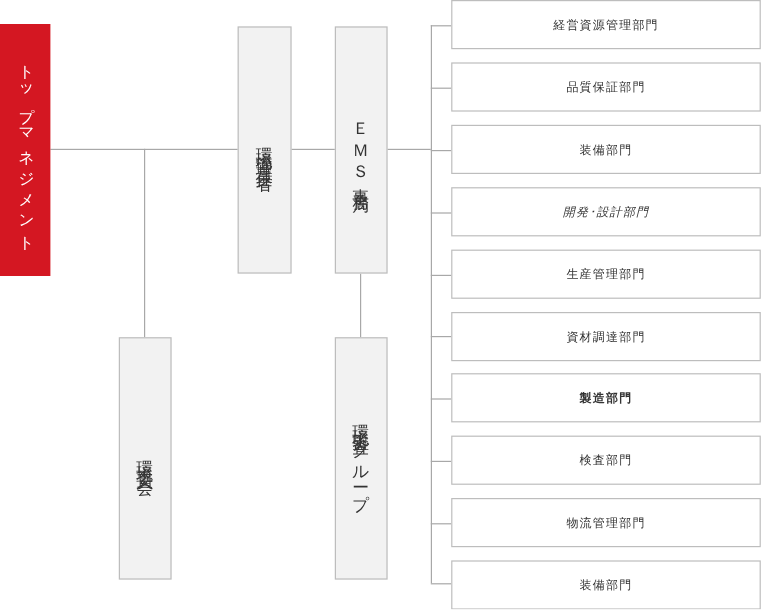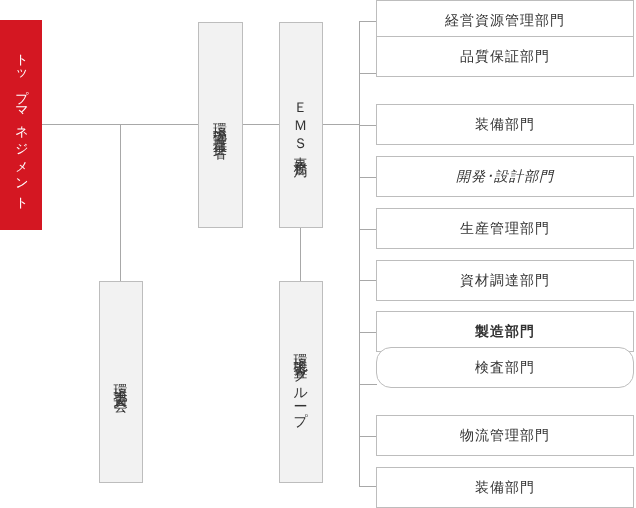--- a/index.html
+++ b/index.html
@@ -82,21 +82,21 @@
     position: absolute;
     left: 376px;
     width: 258px;
     height: 41px;
     background: #ffffff;
     border: 1px solid #bdbdbd;
     box-sizing: border-box;
     display: flex;
     align-items: center;
     justify-content: center;
-    font-size: 14px;
+    font-size: 10px;
     color: #333333;
     letter-spacing: 1px;
   }
 </style>
 </head>
 <body>
 
 <div id="org-chart">
 
   <div class="line-h" style="left:42px;  top:124px; width:317px;"></div>
@@ -132,23 +132,23 @@
 
   <div class="node-v" id="node-comm">
     <span class="vtext">環境委員会</span>
   </div>
 
   <div class="node-v" id="node-audit">
     <span class="vtext">環境監査グループ</span>
   </div>
 
   <div class="dept" style="top:0px;">経営資源管理部門</div>
-  <div class="dept" style="top:36px;">品質保証部門</div>
+  <div class="dept" style="top:52px;">品質保証部門</div>
   <div class="dept" style="top:104px;">装備部門</div>
   <div class="dept" style="top:156px;font-style:italic;">開発･設計部門</div>
   <div class="dept" style="top:260px;">資材調達部門</div>
   <div class="dept" style="top:208px;">生産管理部門</div>
   <div class="dept" style="top:311px;font-weight:bold;">製造部門</div>
-  <div class="dept" style="top:347px;border-radius:15px;">検査部門</div>
+  <div class="dept" style="top:363px;">検査部門</div>
   <div class="dept" style="top:467px;">装備部門</div>
   <div class="dept" style="top:415px;">物流管理部門</div>
 
 </div>
 
 </body></html>

